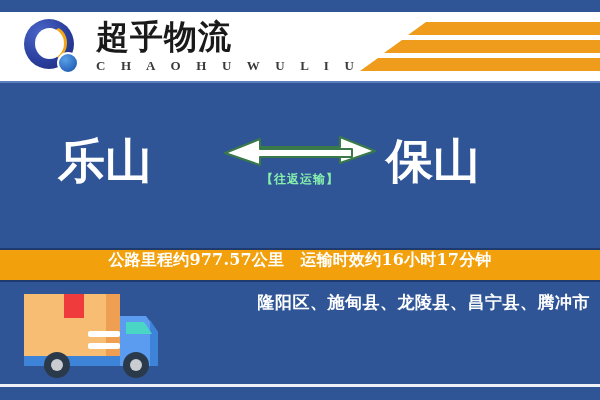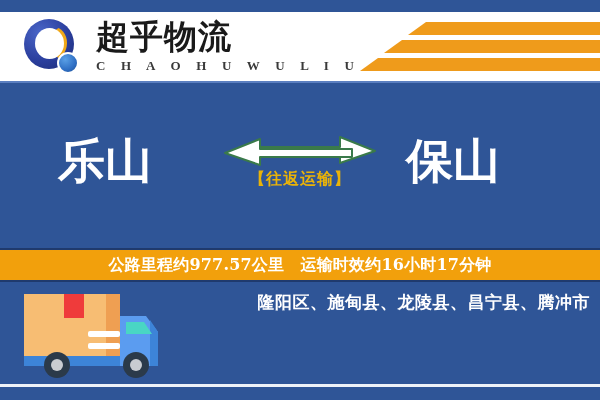--- a/index.html
+++ b/index.html
@@ -139,21 +139,21 @@
     position: absolute;
     top: 48px;
     font-family: "DejaVu Serif", "Liberation Serif", serif;
     font-size: 47px;
     font-weight: bold;
     color: #ffffff;
     line-height: 56px;
     white-space: nowrap;
   }
   .city-from { left: 58px; }
-  .city-to   { left: 406px; }
+  .city-to   { left: 386px; }
 
   .mid {
     position: absolute;
     left: 210px;
     top: 40px;
     width: 180px;
     text-align: center;
   }
   .mid-top {
     font-family: "DejaVu Serif", "Liberation Serif", serif;
@@ -165,23 +165,23 @@
     white-space: nowrap;
   }
   .arrows {
     position: relative;
     width: 160px;
     height: 38px;
     margin: 4px auto 0 auto;
   }
   .mid-bottom {
     font-family: "DejaVu Serif", "Liberation Serif", serif;
-    font-size: 16px;
-    font-weight: bold;
-    color: #eab308;
+    font-size: 12px;
+    font-weight: bold;
+    color: #86efac;
     letter-spacing: 1px;
     line-height: 20px;
     margin-top: 2px;
     white-space: nowrap;
   }
 
   
   .infobar-top-rule {
     position: absolute;
     left: 0;
@@ -191,21 +191,20 @@
     background: #1f3a6e;
   }
   .infobar {
     position: absolute;
     left: 0;
     top: 238px;
     width: 600px;
     height: 30px;
     background: #f2a00c;
     display: flex;
-    align-items: center;
     justify-content: center;
   }
   .infobar-text {
     font-family: "DejaVu Serif", "Liberation Serif", serif;
     font-size: 16px;
     font-weight: bold;
     color: #ffffff;
     letter-spacing: 0.2px;
     white-space: nowrap;
   }

